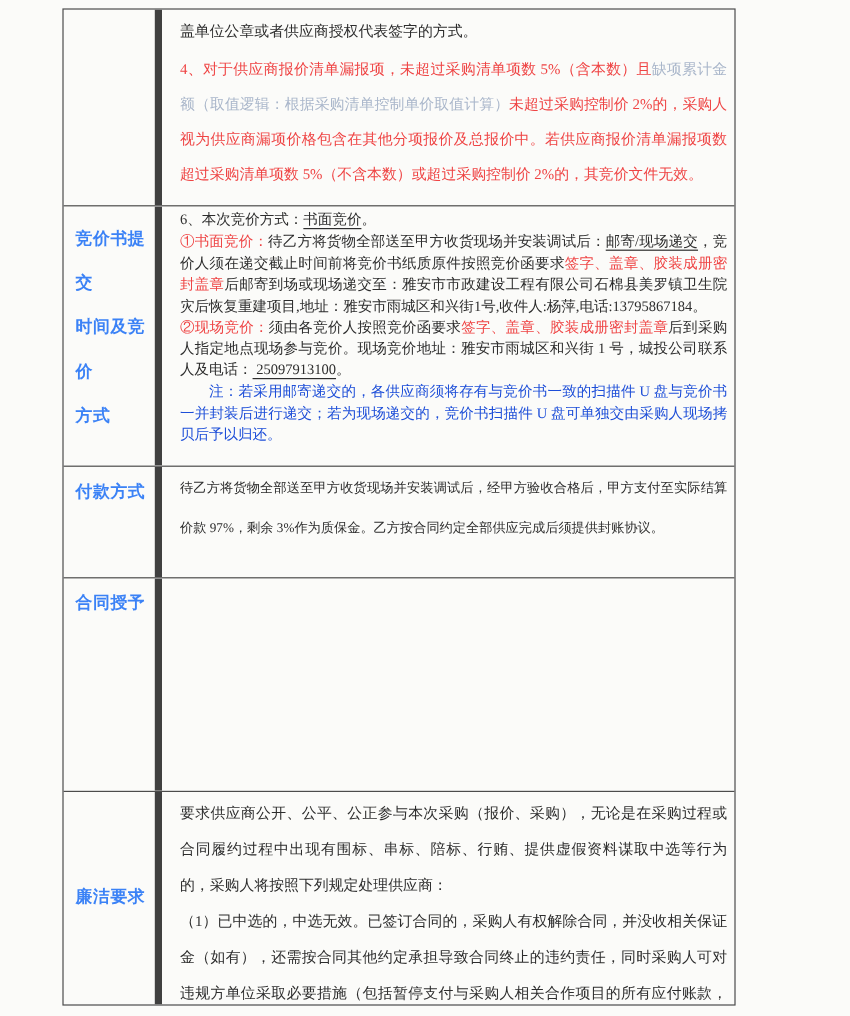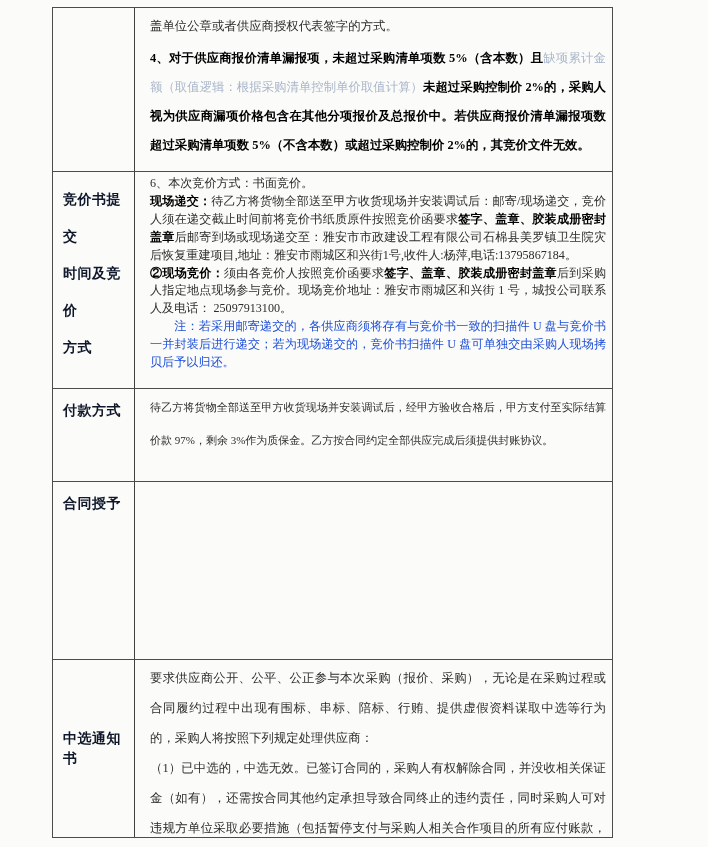--- a/index.html
+++ b/index.html
@@ -18,29 +18,29 @@
     border:1.5px solid #4c4c4c;
     box-sizing:border-box;
     display:flex; flex-direction:column;
   }
 
   .trow { display:flex; box-sizing:border-box; overflow:hidden; }
   .trow + .trow { border-top:1px solid #4c4c4c; }
 
   .hcell {
     flex:0 0 82px; width:82px;
-    border-right:1px solid #404040;
+    border-right:6px solid #404040;
     box-sizing:border-box;
     font-weight:bold;
     font-size:14px;
     letter-spacing:0.5px;
     padding:12px 0 0 10px;
     line-height:20px;
     white-space:pre-line;
-    color:#0f172a;
+    color:#3b82f6;
   }
   .ccell {
     flex:1; box-sizing:border-box;
     padding:2px 6px 0 15px;
     text-align:justify;
   }
   .ccell p { margin:0; }
 
   
   .r0 { height:163px; }
@@ -54,22 +54,22 @@
   .r2 { height:93px; }
   .r2 .ccell { font-size:11px; line-height:33px; padding-top:2px; }
 
   .r3 { height:178px; }
   .r3 .ccell { font-size:12.4px; line-height:29.6px; padding-top:2px; }
 
   .r4 { flex:1; }
   .r4 .hcell { display:flex; align-items:center; padding:0 0 0 10px; white-space:pre-line; }
   .r4 .ccell { font-size:12.4px; line-height:30px; padding-top:3px; }
 
-  .seg-b { font-weight:bold; color:#000000; }
-  .seg-u { text-underline-offset:3px; }
+  .seg-b { font-weight:normal; color:#ef4444; }
+  .seg-u { text-decoration:underline; text-underline-offset:3px; }
   .seg-faint { color:#a9b6ca; }
   .para-note { text-indent:2em; color:#1d4ed8; }
 </style>
 </head>
 <body>
 
 <div class="page">
   <div class="doc-table">
       <div class="trow r0">
         <div class="hcell"></div>
@@ -77,35 +77,35 @@
           <p><span>盖单位公章或者供应商授权代表签字的方式。</span></p>
           <p><span class="seg-b">4、对于供应商报价清单漏报项，未超过采购清单项数 5%（含本数）且</span><span class="seg-faint">缺项累计金额（取值逻辑：根据采购清单控制单价取值计算）</span><span class="seg-b">未超过采购控制价 2%的，采购人视为供应商漏项价格包含在其他分项报价及总报价中。若供应商报价清单漏报项数超过采购清单项数 5%（不含本数）或超过采购控制价 2%的，其竞价文件无效。</span></p>
         </div>
       </div>
       <div class="trow r1">
         <div class="hcell">竞价书提交
 时间及竞价
 方式</div>
         <div class="ccell">
           <p><span>6、本次竞价方式：</span><span class="seg-u">书面竞价</span><span>。</span></p>
-          <p><span class="seg-b">现场递交：</span><span>待乙方将货物全部送至甲方收货现场并安装调试后：</span><span class="seg-u">邮寄/现场递交</span><span>，竞价人须在递交截止时间前将竞价书纸质原件按照竞价函要求</span><span class="seg-b">签字、盖章、胶装成册密封盖章</span><span>后邮寄到场或现场递交至：雅安市市政建设工程有限公司石棉县美罗镇卫生院灾后恢复重建项目,地址：雅安市雨城区和兴街1号,收件人:杨萍,电话:13795867184。</span></p>
+          <p><span class="seg-b">①书面竞价：</span><span>待乙方将货物全部送至甲方收货现场并安装调试后：</span><span class="seg-u">邮寄/现场递交</span><span>，竞价人须在递交截止时间前将竞价书纸质原件按照竞价函要求</span><span class="seg-b">签字、盖章、胶装成册密封盖章</span><span>后邮寄到场或现场递交至：雅安市市政建设工程有限公司石棉县美罗镇卫生院灾后恢复重建项目,地址：雅安市雨城区和兴街1号,收件人:杨萍,电话:13795867184。</span></p>
           <p><span class="seg-b">②现场竞价：</span><span>须由各竞价人按照竞价函要求</span><span class="seg-b">签字、盖章、胶装成册密封盖章</span><span>后到采购人指定地点现场参与竞价。现场竞价地址：雅安市雨城区和兴街 1 号，城投公司联系人及电话：</span><span class="seg-u"> 25097913100</span><span>。</span></p>
           <p class="para-note"><span>注：若采用邮寄递交的，各供应商须将存有与竞价书一致的扫描件 U 盘与竞价书一并封装后进行递交；若为现场递交的，竞价书扫描件 U 盘可单独交由采购人现场拷贝后予以归还。</span></p>
         </div>
       </div>
       <div class="trow r2">
         <div class="hcell">付款方式</div>
         <div class="ccell">
           <p><span>待乙方将货物全部送至甲方收货现场并安装调试后，经甲方验收合格后，甲方支付至实际结算价款 97%，剩余 3%作为质保金。乙方按合同约定全部供应完成后须提供封账协议。</span></p>
         </div>
       </div>
       <div class="trow r3">
         <div class="hcell">合同授予</div>
       </div>
       <div class="trow r4">
-        <div class="hcell">中选通知书</div>
+        <div class="hcell">廉洁要求</div>
         <div class="ccell">
           <p><span>要求供应商公开、公平、公正参与本次采购（报价、采购），无论是在采购过程或合同履约过程中出现有围标、串标、陪标、行贿、提供虚假资料谋取中选等行为的，采购人将按照下列规定处理供应商：</span></p>
           <p><span>（1）已中选的，中选无效。已签订合同的，采购人有权解除合同，并没收相关保证金（如有），还需按合同其他约定承担导致合同终止的违约责任，同时采购人可对违规方单位采取必要措施（包括暂停支付与采购人相关合作项目的所有应付账款，或通</span></p>
         </div>
       </div>
     </div>
 </div>
 
 </body></html>

